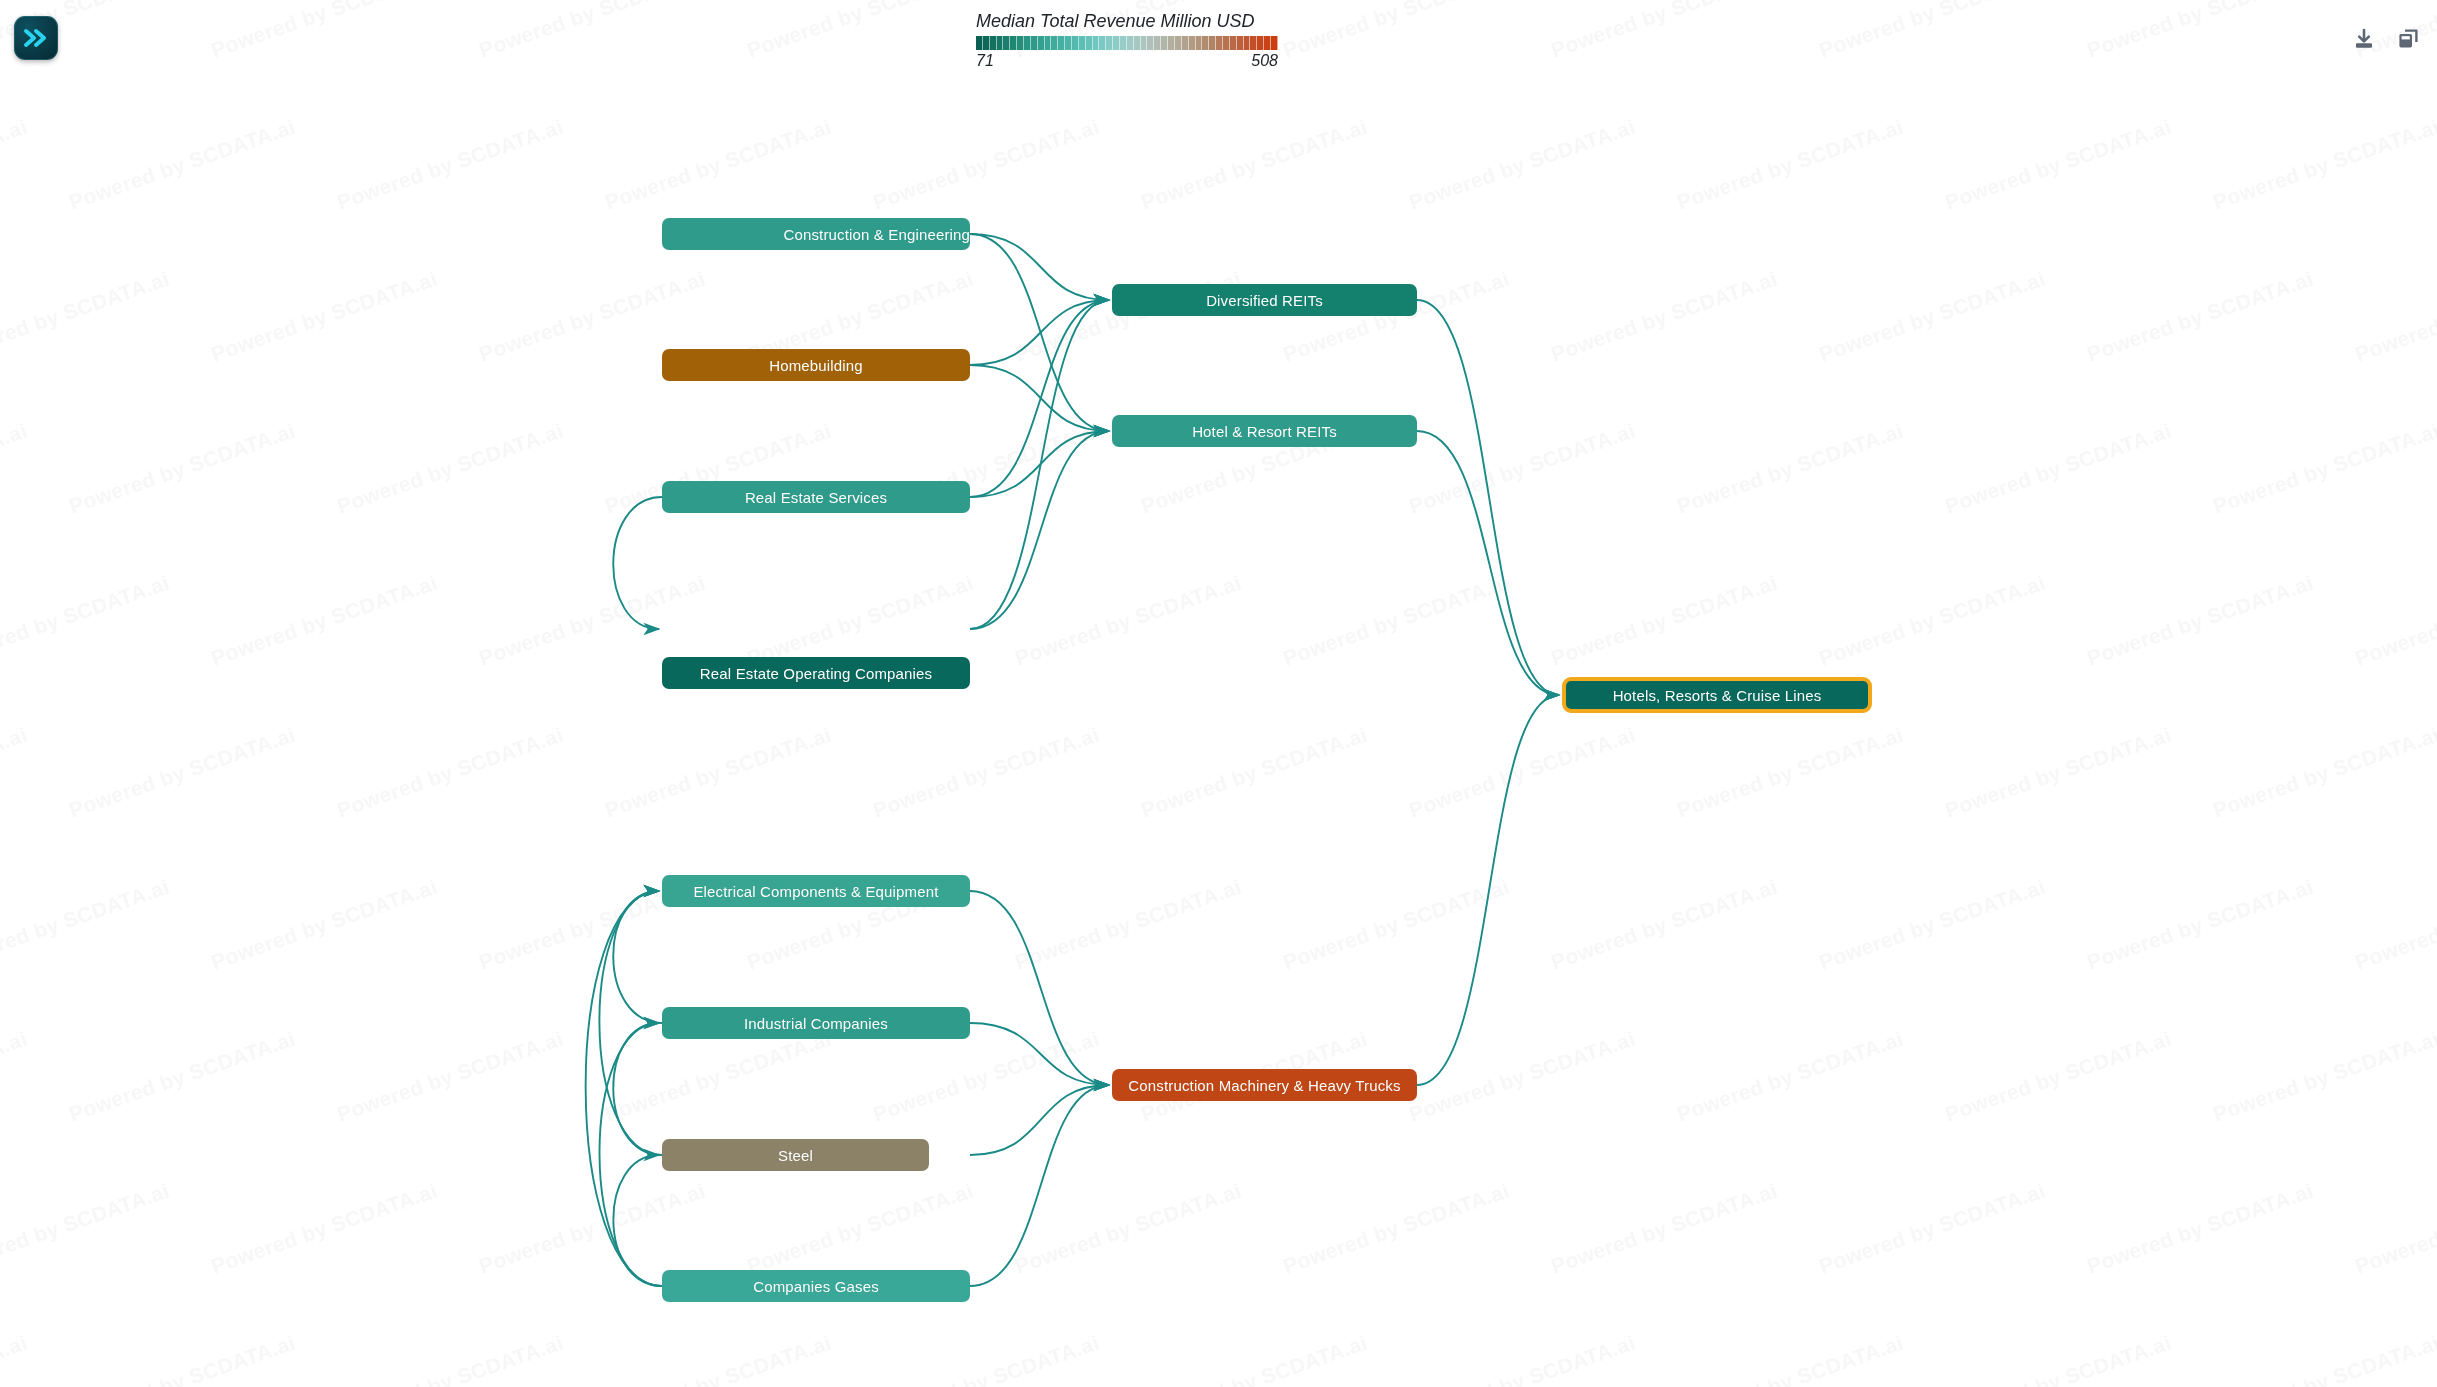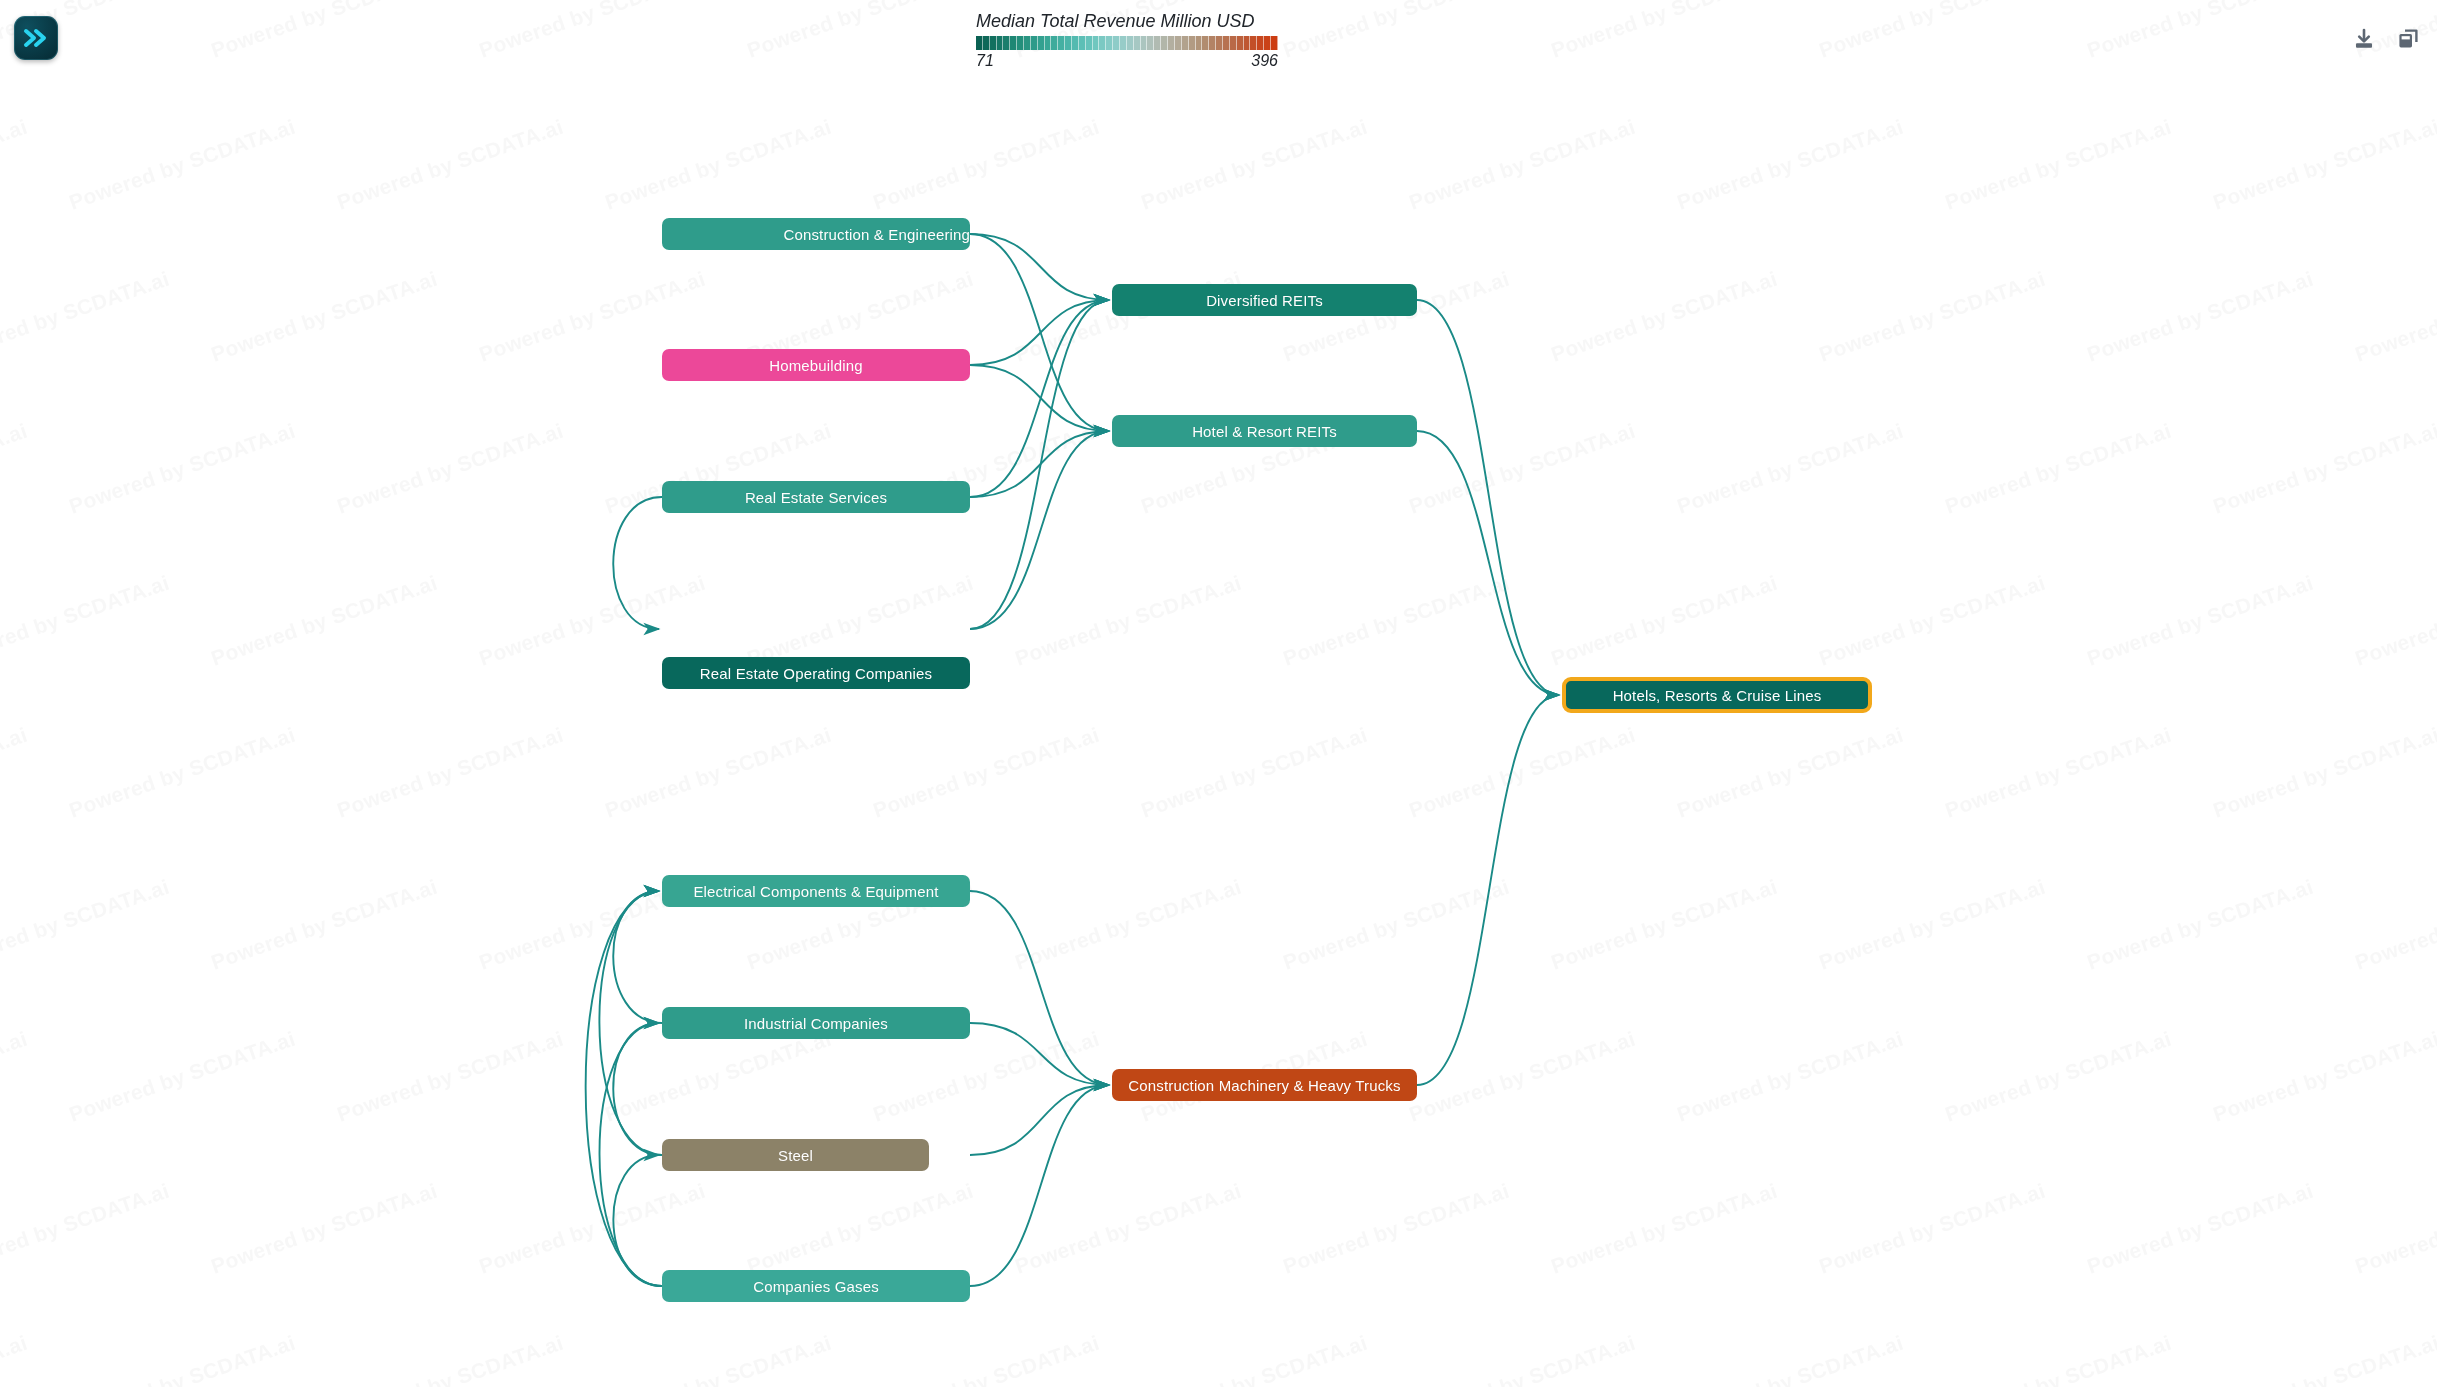--- a/index.html
+++ b/index.html
@@ -320,21 +320,21 @@
         <div class="seg" style="background: rgb(185, 105, 71); border-right: 1px solid rgba(255, 255, 255, 0.55);"></div>
         <div class="seg" style="background: rgb(188, 96, 60); border-right: 1px solid rgba(255, 255, 255, 0.55);"></div>
         <div class="seg" style="background: rgb(191, 87, 50); border-right: 1px solid rgba(255, 255, 255, 0.55);"></div>
         <div class="seg" style="background: rgb(195, 79, 40); border-right: 1px solid rgba(255, 255, 255, 0.55);"></div>
         <div class="seg" style="background: rgb(199, 71, 31); border-right: 1px solid rgba(255, 255, 255, 0.55);"></div>
         <div class="seg" style="background: rgb(202, 66, 24); border-right: 1px solid rgba(255, 255, 255, 0.55);"></div>
         <div class="seg" style="background: rgb(204, 61, 18); border-right: 1px solid rgba(255, 255, 255, 0.55);"></div>
       </div>
     <div id="legend-labels">
       <span id="legend-min">71</span>
-      <span id="legend-max">396</span>
+      <span id="legend-max">508</span>
     </div>
   </div>
 
   <svg id="graph-svg" viewBox="0 0 2437 1387">
     <defs>
       <marker id="arrowhead" markerWidth="9" markerHeight="7" refX="8.2" refY="3.5" orient="auto" markerUnits="strokeWidth">
         <path d="M0,0.2 L9,3.5 L0,6.8 L2.2,3.5 Z" fill="#1a8a87"></path>
       </marker>
     </defs>
     <g id="edges-group">
@@ -360,21 +360,21 @@
         <path d="M 662 1286 C 579.1800000000001 1286, 579.1800000000001 1023, 659 1023" fill="none" stroke="#1a8a87" stroke-width="1.9" marker-end="url(#arrowhead)"></path>
         <path d="M 662 1286 C 597.66 1286, 597.66 1155, 659 1155" fill="none" stroke="#1a8a87" stroke-width="1.9" marker-end="url(#arrowhead)"></path>
         <path d="M 1417 1085 C 1496.75 1085, 1482.25 695, 1559 695" fill="none" stroke="#1a8a87" stroke-width="1.9" marker-end="url(#arrowhead)"></path>
       </g>
   </svg>
 
   <div id="nodes-layer">
       <div class="graph-node" style="left: 662px; top: 218px; width: 308px; height: 32px; background: rgb(47, 156, 139); justify-content: flex-end;">
         <span>Construction &amp; Engineering</span>
       </div>
-      <div class="graph-node" style="left: 662px; top: 349px; width: 308px; height: 32px; background: #ec4899;">
+      <div class="graph-node" style="left: 662px; top: 349px; width: 308px; height: 32px; background: #a16207;">
         <span>Homebuilding</span>
       </div>
       <div class="graph-node" style="left: 662px; top: 481px; width: 308px; height: 32px; background: rgb(47, 156, 139);">
         <span>Real Estate Services</span>
       </div>
       <div class="graph-node" style="left: 662px; top: 613px; width: 308px; height: 32px; background: rgb(8, 104, 92); margin-top: 44px;">
         <span>Real Estate Operating Companies</span>
       </div>
       <div class="graph-node" style="left: 1112px; top: 284px; width: 305px; height: 32px; background: rgb(20, 129, 111);">
         <span>Diversified REITs</span>

